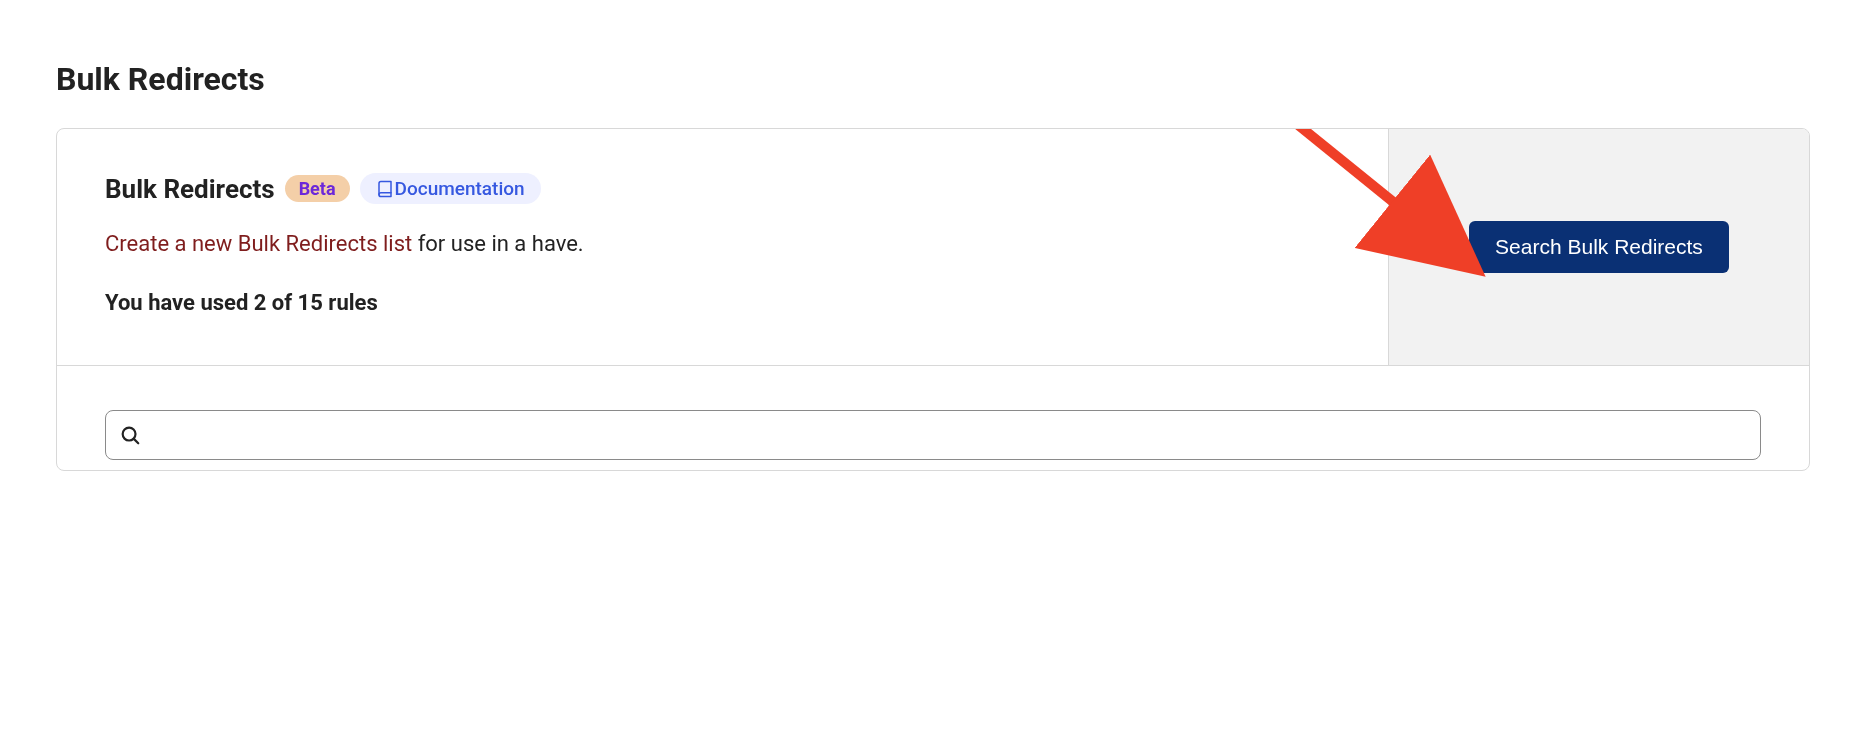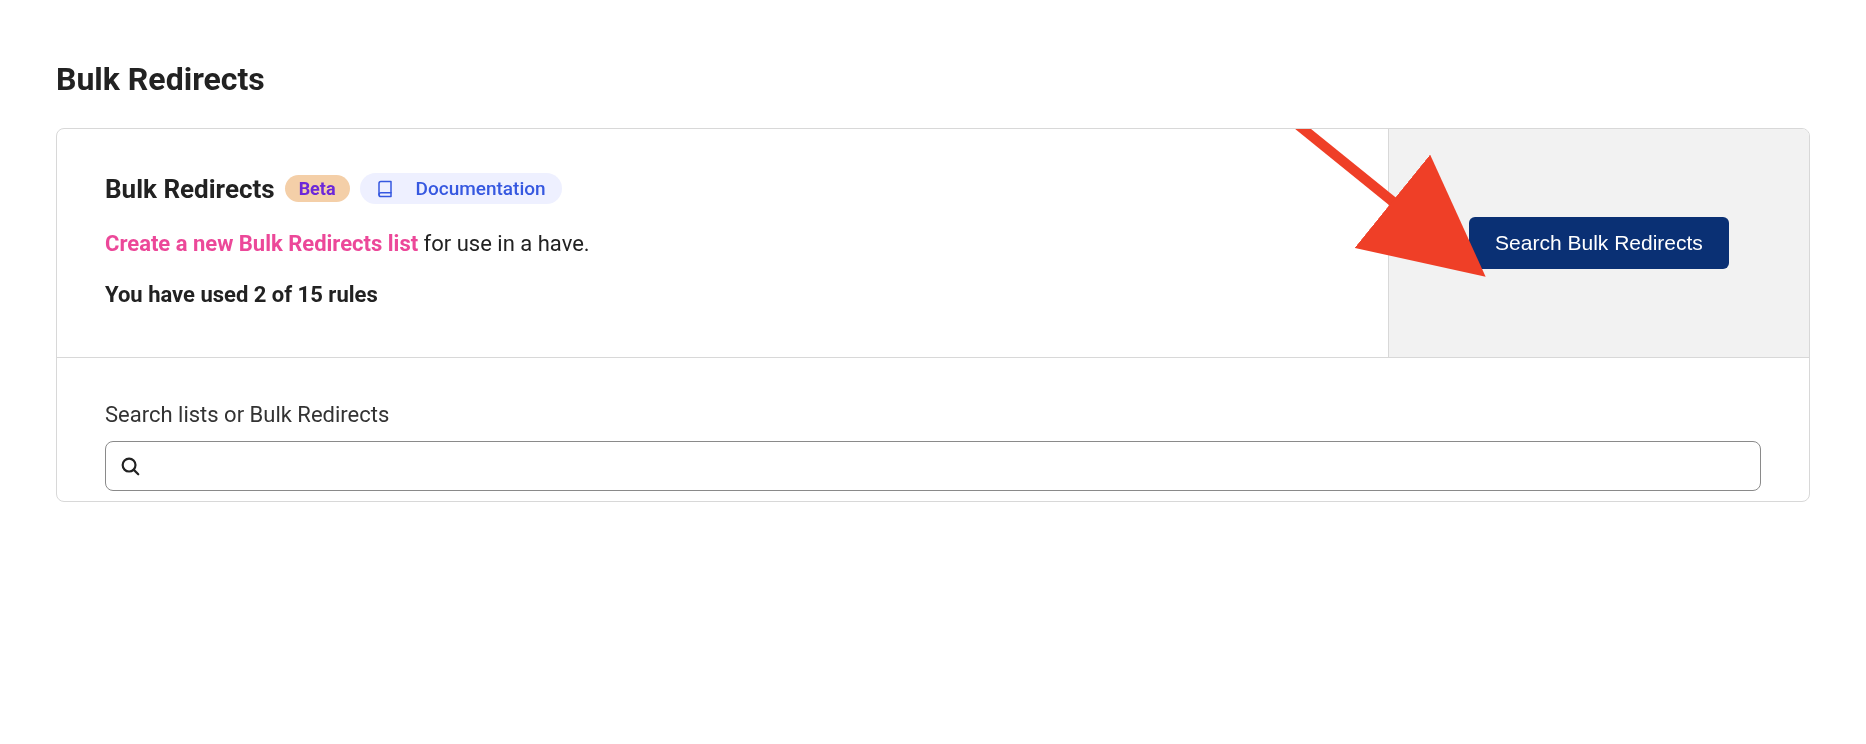--- a/index.html
+++ b/index.html
@@ -56,21 +56,21 @@
       background: #f4cfa8;
       color: #6d28d9;
       font-size: 18px;
       font-weight: 700;
       padding: 3px 14px;
       border-radius: 18px;
     }
     .doc-chip {
       display: inline-flex;
       align-items: center;
-      gap: 22px;
+      gap: 1px;
       background: #eef0ff;
       color: #3658e0;
       font-size: 19px;
       font-weight: 500;
       padding: 4px 16px;
       border-radius: 18px;
       text-decoration: none;
       cursor: pointer;
     }
     .doc-chip .book-icon {
@@ -79,38 +79,37 @@
       display: inline-block;
     }
     .description {
       font-size: 22px;
       line-height: 1.65;
       color: #222;
       margin-bottom: 0;
       max-width: 850px;
     }
     .link-inline {
-      color: #ec4899;
+      color: #7f1d1d;
       text-decoration: none;
       cursor: pointer;
-      font-weight: bold;
     }
     .link-line {
       font-size: 22px;
       line-height: 1.65;
       margin-top: 0;
     }
     .trailing-text {
       color: #222;
     }
     .usage-line {
       font-size: 22px;
       font-weight: 700;
       color: #222;
-      margin-top: 20px;
+      margin-top: 28px;
     }
     .primary-btn {
       background: #0a3074;
       color: #ffffff;
       font-size: 21px;
       font-weight: 400;
       border: none;
       border-radius: 6px;
       padding: 14px 26px;
       cursor: pointer;
@@ -196,21 +195,20 @@
             <polygon points="0 0, 12 6, 0 12" fill="#ef3f27"></polygon>
           </marker>
         </defs>
         <line x1="40" y1="20" x2="250" y2="190" stroke="#ef3f27" stroke-width="10" marker-end="url(#arrowhead)"></line>
       </svg>
       <button class="primary-btn">Search Bulk Redirects</button>
     </div>
   </div>
 
   <div class="card-bottom">
-    <label class="search-label">Search lists or Bulk Redirects</label>
     <div class="search-wrap">
       <span class="search-icon">
         <svg viewBox="0 0 24 24" fill="none" stroke="#222" stroke-width="2.4" stroke-linecap="round" stroke-linejoin="round">
           <circle cx="11" cy="11" r="7"></circle>
           <line x1="21" y1="21" x2="16.2" y2="16.2"></line>
         </svg>
       </span>
       <input type="text" class="search-input" placeholder="" style="">
     </div>
   </div>

